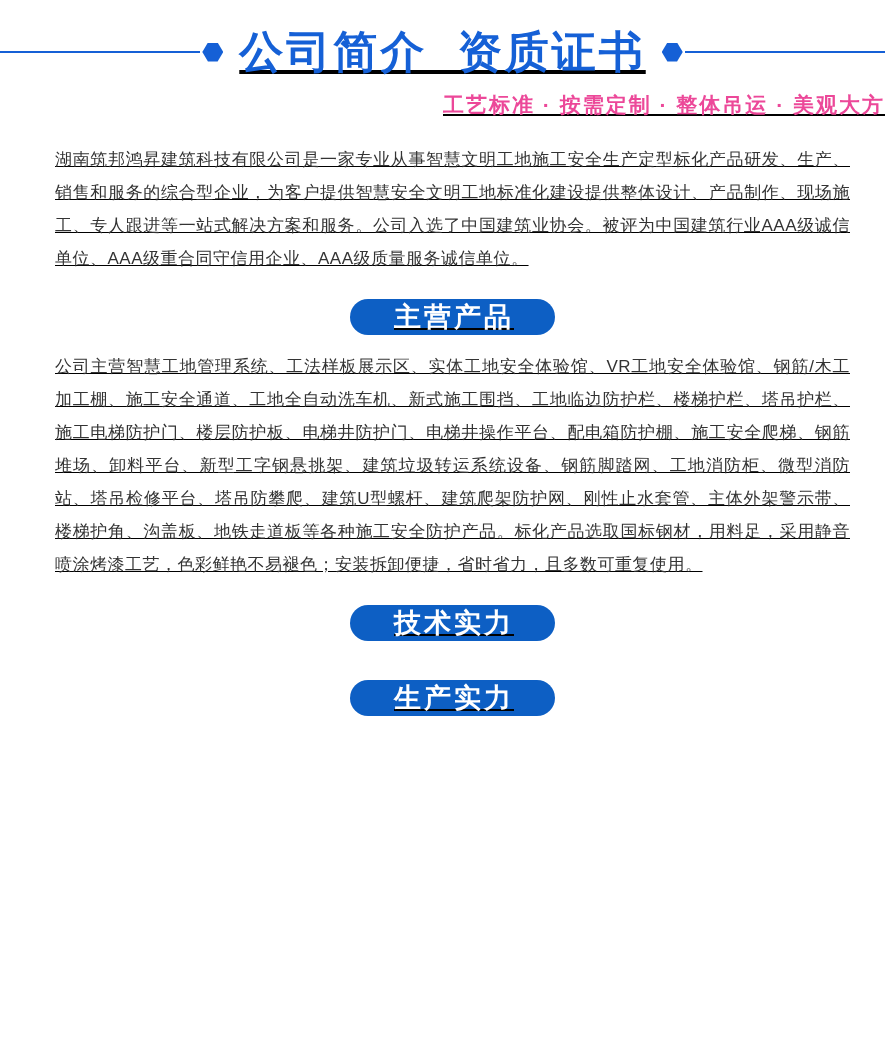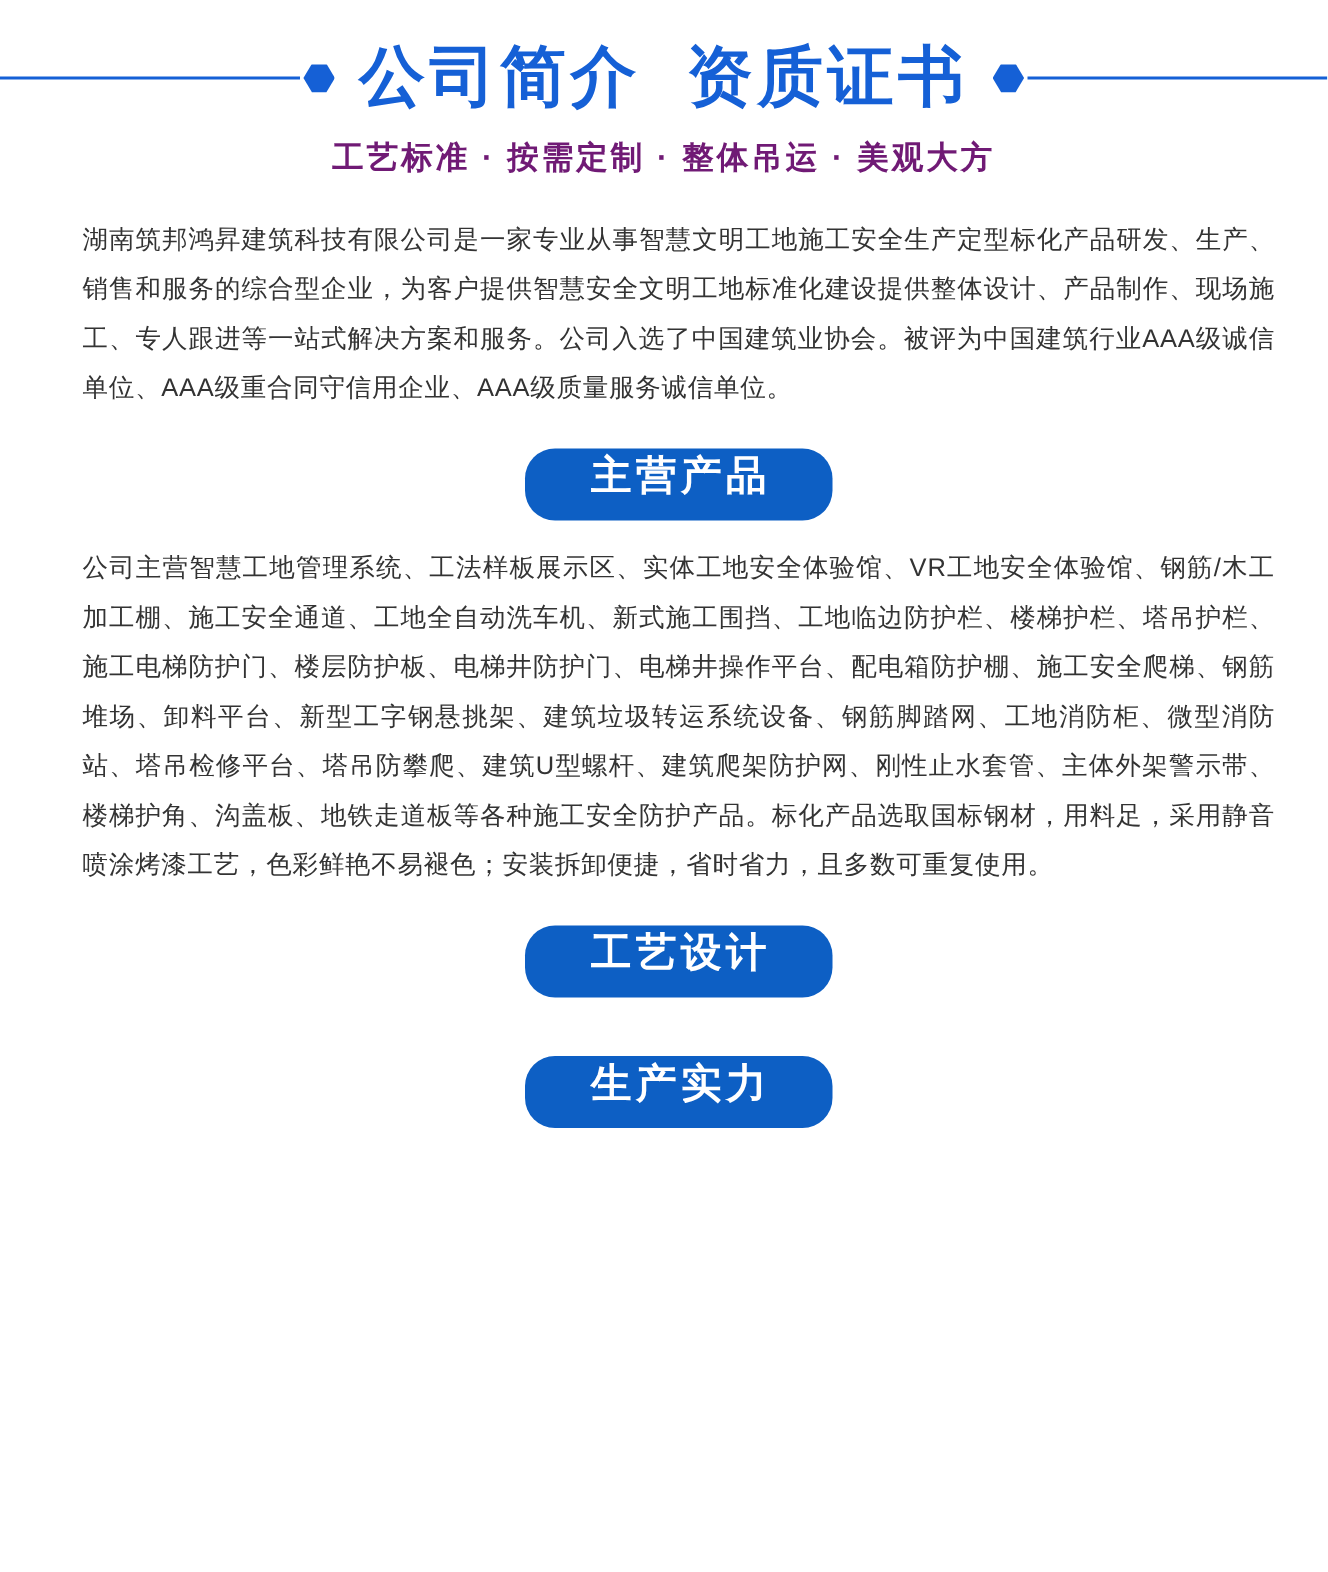--- a/index.html
+++ b/index.html
@@ -6,20 +6,21 @@
   html, body {
     width: 885px;
     background: #ffffff;
     font-family: "Liberation Sans", sans-serif;
   }
   .page {
     width: 885px;
     height: 896px;
     overflow: hidden;
     background: #ffffff;
+    text-decoration: underline;
   }
 
   
   .header-row {
     margin-top: 26px;
     display: flex;
     align-items: center;
     width: 100%;
     height: 52px;
   }
@@ -41,22 +42,22 @@
     color: #1560d6;
     font-size: 44px;
     font-weight: 700;
     letter-spacing: 3px;
     white-space: pre;
     padding: 0 14px;
     line-height: 52px;
   }
   .subtitle {
     margin-top: 13px;
-    text-align: center;
-    color: #701a75;
+    text-align: right;
+    color: #ec4899;
     font-size: 21px;
     font-weight: 700;
     letter-spacing: 2px;
   }
 
   
   .content {
     padding: 0 35px 0 55px;
   }
   .body-para {
@@ -73,21 +74,21 @@
     display: flex;
     justify-content: center;
   }
   .section-badge {
     margin: 24px 0 15px 0;
     background: #0d5fc4;
     color: #ffffff;
     font-size: 27px;
     font-weight: 700;
     letter-spacing: 3px;
-    padding: 5px 41px 16px 44px;
+    padding: 5px 41px 4px 44px;
     border-radius: 20px;
     line-height: 27px;
   }
 </style>
 </head>
 <body>
 
 <div class="page">
 
   <div class="header-row">
@@ -103,21 +104,21 @@
   <div class="content">
 
     <p class="body-para para-intro">湖南筑邦鸿昇建筑科技有限公司是一家专业从事智慧文明工地施工安全生产定型标化产品研发、生产、销售和服务的综合型企业，为客户提供智慧安全文明工地标准化建设提供整体设计、产品制作、现场施工、专人跟进等一站式解决方案和服务。公司入选了中国建筑业协会。被评为中国建筑行业AAA级诚信单位、AAA级重合同守信用企业、AAA级质量服务诚信单位。</p>
 
     <div class="badge-row">
       <div class="section-badge">主营产品</div>
     </div>
     <p class="body-para para-after-badge">公司主营智慧工地管理系统、工法样板展示区、实体工地安全体验馆、VR工地安全体验馆、钢筋/木工加工棚、施工安全通道、工地全自动洗车机、新式施工围挡、工地临边防护栏、楼梯护栏、塔吊护栏、施工电梯防护门、楼层防护板、电梯井防护门、电梯井操作平台、配电箱防护棚、施工安全爬梯、钢筋堆场、卸料平台、新型工字钢悬挑架、建筑垃圾转运系统设备、钢筋脚踏网、工地消防柜、微型消防站、塔吊检修平台、塔吊防攀爬、建筑U型螺杆、建筑爬架防护网、刚性止水套管、主体外架警示带、楼梯护角、沟盖板、地铁走道板等各种施工安全防护产品。标化产品选取国标钢材，用料足，采用静音喷涂烤漆工艺，色彩鲜艳不易褪色；安装拆卸便捷，省时省力，且多数可重复使用。</p>
 
     <div class="badge-row">
-      <div class="section-badge">工艺设计</div>
+      <div class="section-badge">技术实力</div>
     </div>
 
     <div class="badge-row">
       <div class="section-badge">生产实力</div>
     </div>
 
   </div>
 </div>
 
 </body></html>

